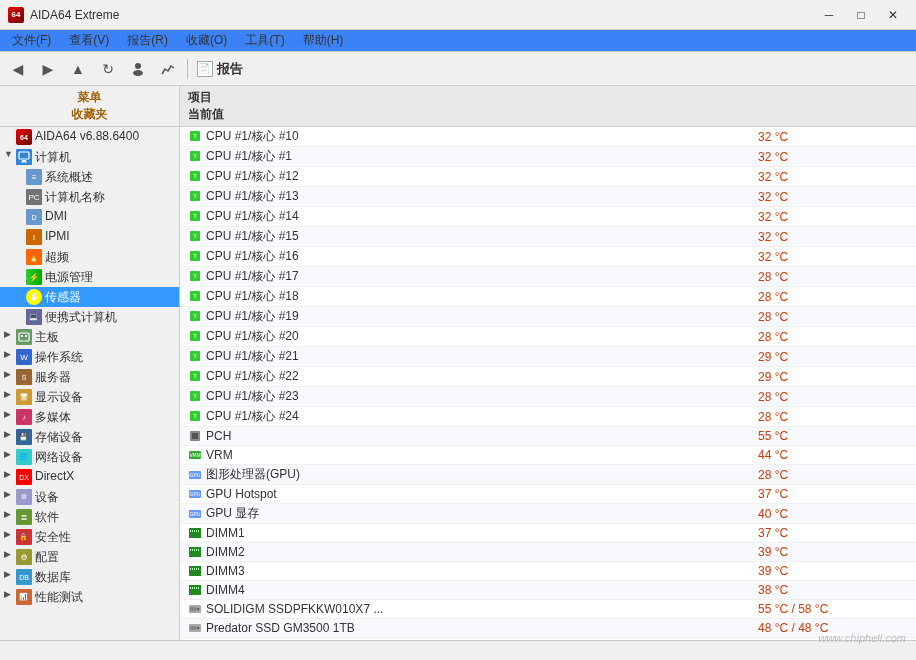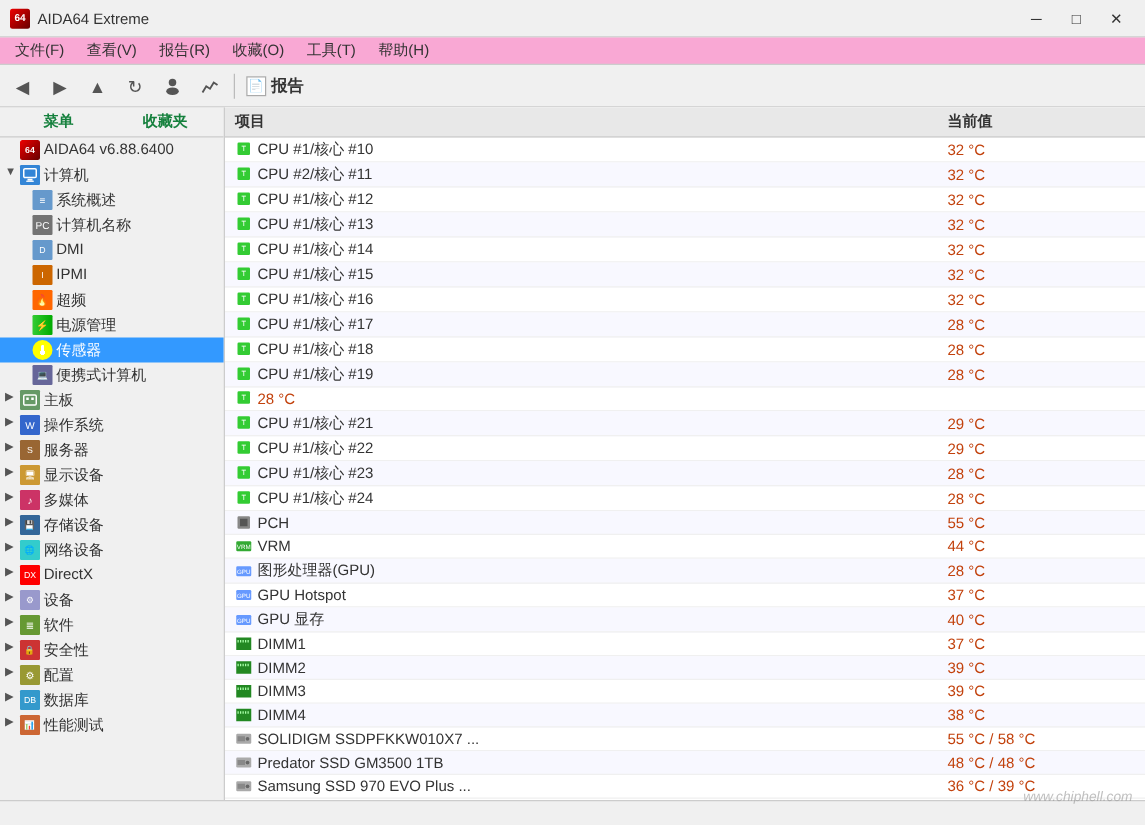--- a/index.html
+++ b/index.html
@@ -51,21 +51,21 @@
       cursor: pointer;
       font-size: 12px;
       color: #333;
       display: flex;
       align-items: center;
       justify-content: center;
     }
 
     
     .menu-bar {
-      background: #f9a8d4;
+      background: #3b82f6;
       height: 22px;
       display: flex;
       align-items: center;
       padding: 0 4px;
       border-bottom: 1px solid #ccc;
       gap: 2px;
     }
     .menu-item {
       padding: 2px 8px;
       cursor: pointer;
@@ -128,21 +128,22 @@
       background: #f0f0f0;
       border-right: 1px solid #ccc;
       overflow-y: auto;
       flex-shrink: 0;
     }
     .sidebar-header {
       display: flex;
       padding: 3px 4px;
       border-bottom: 1px solid #ccc;
       font-size: 12px;
-      color: #15803d;
+      color: #a16207;
+      flex-direction: column;
     }
     .sidebar-header span {
       flex: 1;
       text-align: center;
       font-weight: bold;
     }
 
     .tree-item {
       display: flex;
       align-items: flex-start;
@@ -206,20 +207,21 @@
     .content-header {
       display: flex;
       background: #e8e8e8;
       border-bottom: 1px solid #ccc;
       padding: 3px 8px;
       font-size: 12px;
       color: #333;
       font-weight: bold;
       position: sticky;
       top: 0;
+      flex-direction: column;
     }
     .col-item { flex: 1; }
     .col-value { width: 150px; }
 
     .data-row {
       display: flex;
       align-items: center;
       border-bottom: 1px solid #f0f0f0;
       padding: 1px 8px;
       min-height: 19px;
@@ -469,21 +471,21 @@
           <span class="row-name">CPU #1/核心 #10</span>
           <span class="row-value">32 °C</span>
         </div>
         <div class="data-row">
           <span class="row-icon">
             <svg width="14" height="14" viewBox="0 0 14 14">
               <rect x="2" y="1" width="10" height="10" rx="1" fill="#33cc33"></rect>
               <text x="7" y="8" text-anchor="middle" font-size="6" fill="#fff">T</text>
             </svg>
           </span>
-          <span class="row-name">CPU #2/核心 #11</span>
+          <span class="row-name">CPU #1/核心 #1</span>
           <span class="row-value">32 °C</span>
         </div>
         <div class="data-row">
           <span class="row-icon">
             <svg width="14" height="14" viewBox="0 0 14 14">
               <rect x="2" y="1" width="10" height="10" rx="1" fill="#33cc33"></rect>
               <text x="7" y="8" text-anchor="middle" font-size="6" fill="#fff">T</text>
             </svg>
           </span>
           <span class="row-name">CPU #1/核心 #12</span>
@@ -559,20 +561,21 @@
           <span class="row-name">CPU #1/核心 #19</span>
           <span class="row-value">28 °C</span>
         </div>
         <div class="data-row">
           <span class="row-icon">
             <svg width="14" height="14" viewBox="0 0 14 14">
               <rect x="2" y="1" width="10" height="10" rx="1" fill="#33cc33"></rect>
               <text x="7" y="8" text-anchor="middle" font-size="6" fill="#fff">T</text>
             </svg>
           </span>
+          <span class="row-name">CPU #1/核心 #20</span>
           <span class="row-value">28 °C</span>
         </div>
         <div class="data-row">
           <span class="row-icon">
             <svg width="14" height="14" viewBox="0 0 14 14">
               <rect x="2" y="1" width="10" height="10" rx="1" fill="#33cc33"></rect>
               <text x="7" y="8" text-anchor="middle" font-size="6" fill="#fff">T</text>
             </svg>
           </span>
           <span class="row-name">CPU #1/核心 #21</span>

